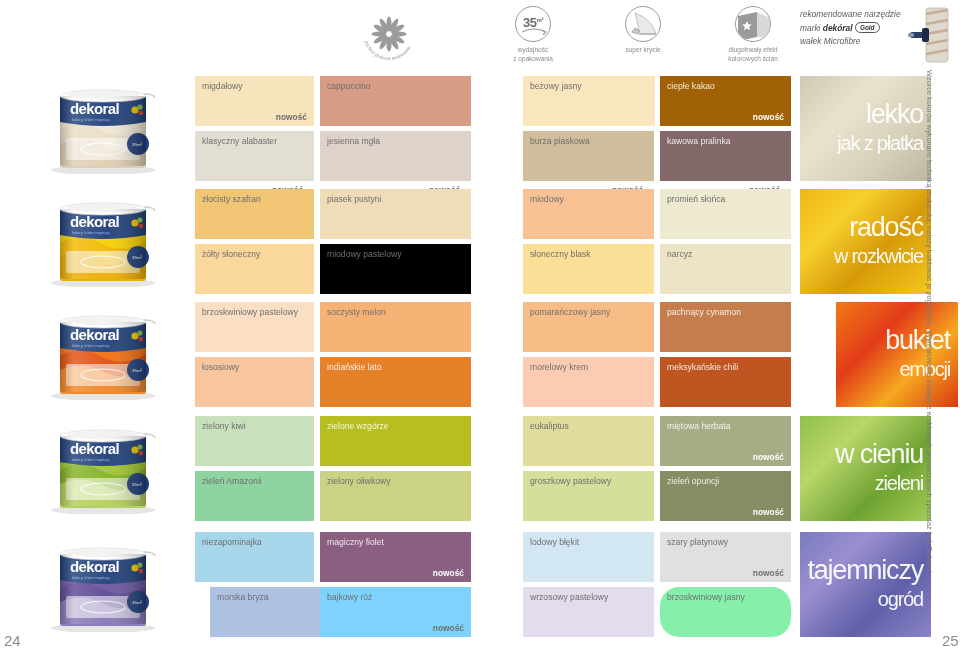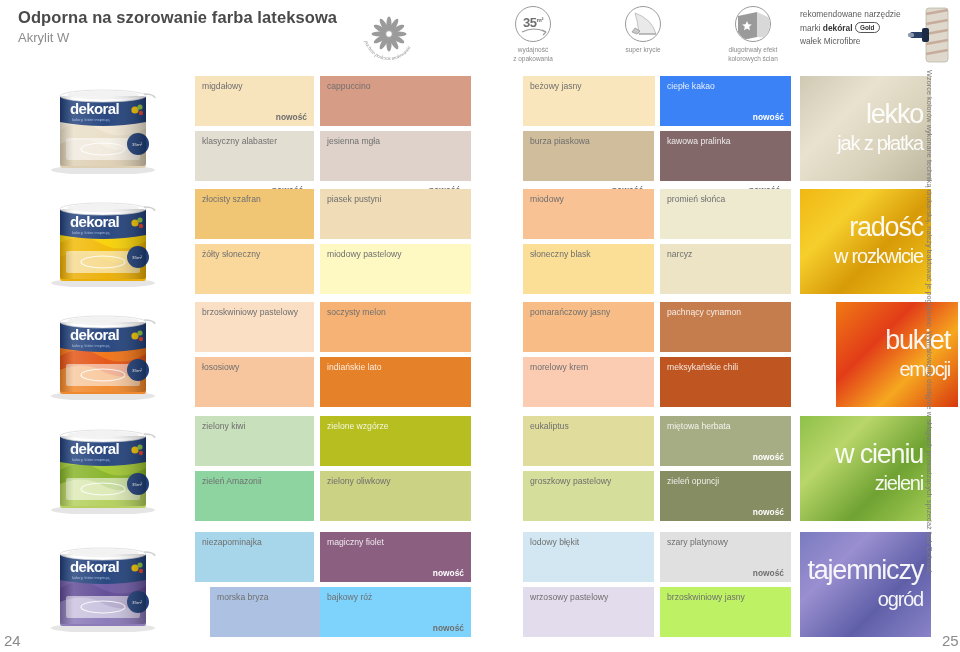--- a/index.html
+++ b/index.html
@@ -25,21 +25,21 @@
     border: 1.6px solid #9a9a9a; margin: 0 auto 4px auto;
     position: relative; overflow: hidden;
   }
   .feat-label { font-size: 6.5px; color: #8b8b8b; line-height: 1.35; }
   .feat-1 { left: 478px; }
   .feat-2 { left: 588px; }
   .feat-3 { left: 698px; }
   .m2txt { position:absolute; left:0; right:0; top:8px; font-size:13px; font-weight:bold; color:#6d6d6d; letter-spacing:-0.5px;}
   .m2sup { font-size:6px; vertical-align: super; }
 
-  .rec-block { position: absolute; left: 800px; top: 8px; font-size: 8.4px; color: #5c5c5c; line-height: 1.62; }
+  .rec-block { position: absolute; left: 800px; top: 8px; font-size: 8.4px; color: #5c5c5c; line-height: 1.62; font-style: italic; }
   .rec-bold { font-weight: bold; color: #333; }
   .gold-badge {
     display: inline-block; border: 1px solid #555; border-radius: 7px;
     padding: 0 4px; font-size: 6.4px; font-weight: bold; color: #333;
     line-height: 9px; vertical-align: 1px;
   }
   .roller { position: absolute; left: 908px; top: 6px; width: 44px; height: 58px; }
 
   
   .rows { position: absolute; top: 74px; left: 0; width: 960px; }
@@ -84,24 +84,20 @@
 
   .pagenum { position: absolute; font-size: 15px; color: #8b8b8b; }
   .pg-left { left: 4px; top: 632px; }
   .pg-right { left: 942px; top: 632px; }
 </style>
 </head>
 <body>
 
 <div class="header">
 
-  <div class="title-block">
-    <div class="title-main">Odporna na szorowanie farba lateksowa</div>
-    <div class="title-sub">Akrylit W</div>
-  </div>
 
   <div class="seal">
     <svg viewBox="0 0 62 62" width="62" height="62">
       <g fill="#9b9b9b">
         <g transform="translate(31,30)">
           <g id="pet">
               <ellipse cx="0" cy="-9.5" rx="2.6" ry="8" fill="#9b9b9b"></ellipse>
             </g>
           <g>
               <ellipse cx="0" cy="-9.5" rx="2.6" ry="8" transform="rotate(30)"></ellipse>
@@ -264,21 +260,21 @@
         <span class="nm">jesienna mgła</span>
       </div>
       <span class="nw-out" style="left: 429px; top: 111px;">nowość</span>
       <div class="swatch" style="left: 523px; top: 2px; width: 132px; height: 50px; background: rgb(250, 230, 189);">
         <span class="nm">beżowy jasny</span>
       </div>
       <div class="swatch" style="left: 523px; top: 57px; width: 131px; height: 50px; background: rgb(207, 189, 156);">
         <span class="nm">burza piaskowa</span>
       </div>
       <span class="nw-out" style="left: 612px; top: 111px;">nowość</span>
-      <div class="swatch" style="left: 660px; top: 2px; width: 131px; height: 50px; background: #3b82f6; padding-left: 8px;">
+      <div class="swatch" style="left: 660px; top: 2px; width: 131px; height: 50px; background: #a16207; padding-left: 8px;">
         <span class="nm" style="color: rgba(255, 255, 255, 0.86);">ciepłe kakao</span>
         <span class="nw" style="color: rgb(255, 255, 255);">nowość</span>
       </div>
       <div class="swatch" style="left: 660px; top: 57px; width: 131px; height: 50px; background: rgb(131, 104, 106);">
         <span class="nm" style="color: rgba(255, 255, 255, 0.86);">kawowa pralinka</span>
       </div>
       <span class="nw-out" style="left: 749px; top: 111px;">nowość</span>
       <div class="promo" style="left: 800px; top: 2px; width: 131px; height: 105px; background: linear-gradient(135deg, rgb(207, 201, 180) 0%, rgb(232, 226, 207) 35%, rgb(214, 207, 184) 70%, rgb(188, 182, 159) 100%);">
     <div class="ptext pt1" style="top:26px;">lekko</div>
     <div class="ptext pt2" style="top:58px;">jak z płatka</div>
@@ -324,21 +320,21 @@
    </svg></div>
       <div class="swatch" style="left: 195px; top: 2px; width: 119px; height: 50px; background: rgb(240, 198, 117);">
         <span class="nm">złocisty szafran</span>
       </div>
       <div class="swatch" style="left: 195px; top: 57px; width: 119px; height: 50px; background: rgb(250, 215, 155);">
         <span class="nm">żółty słoneczny</span>
       </div>
       <div class="swatch" style="left: 320px; top: 2px; width: 151px; height: 50px; background: rgb(240, 220, 182);">
         <span class="nm">piasek pustyni</span>
       </div>
-      <div class="swatch" style="left: 320px; top: 57px; width: 151px; height: 50px; background: #fef9c3;">
+      <div class="swatch" style="left: 320px; top: 57px; width: 151px; height: 50px; background: #000000;">
         <span class="nm">miodowy pastelowy</span>
       </div>
       <div class="swatch" style="left: 523px; top: 2px; width: 131px; height: 50px; background: rgb(248, 194, 148);">
         <span class="nm">miodowy</span>
       </div>
       <div class="swatch" style="left: 523px; top: 57px; width: 131px; height: 50px; background: rgb(251, 223, 150);">
         <span class="nm">słoneczny blask</span>
       </div>
       <div class="swatch" style="left: 660px; top: 2px; width: 131px; height: 50px; background: rgb(238, 234, 208);">
         <span class="nm">promień słońca</span>
@@ -542,21 +538,21 @@
       <div class="swatch" style="left: 523px; top: 2px; width: 131px; height: 50px; background: rgb(210, 231, 242);">
         <span class="nm">lodowy błękit</span>
       </div>
       <div class="swatch" style="left: 523px; top: 57px; width: 131px; height: 50px; background: rgb(227, 220, 237);">
         <span class="nm">wrzosowy pastelowy</span>
       </div>
       <div class="swatch" style="left: 660px; top: 2px; width: 131px; height: 50px; background: rgb(224, 224, 224);">
         <span class="nm">szary platynowy</span>
         <span class="nw" style="color: rgb(111, 111, 111);">nowość</span>
       </div>
-      <div class="swatch" style="left: 660px; top: 57px; width: 131px; height: 50px; background: #bef264;">
+      <div class="swatch" style="left: 660px; top: 57px; width: 131px; height: 50px; background: #86efac; border-radius: 19px;">
         <span class="nm">brzoskwiniowy jasny</span>
       </div>
       <div class="promo" style="left: 800px; top: 2px; width: 131px; height: 105px; background: linear-gradient(135deg, rgb(122, 123, 192) 0%, rgb(154, 143, 208) 30%, rgb(95, 95, 168) 65%, rgb(138, 132, 200) 100%);">
     <div class="ptext pt1" style="top:26px;">tajemniczy</div>
     <div class="ptext pt2" style="top:58px;">ogród</div>
       </div>
     </div>
   </div>
 
 <div class="sidetext">Wzorce kolorów wykonane techniką drukarską, należy traktować je poglądowo. Wymalowania dostępne w sklepach prowadzących sprzedaż farb Dekoral.</div>

